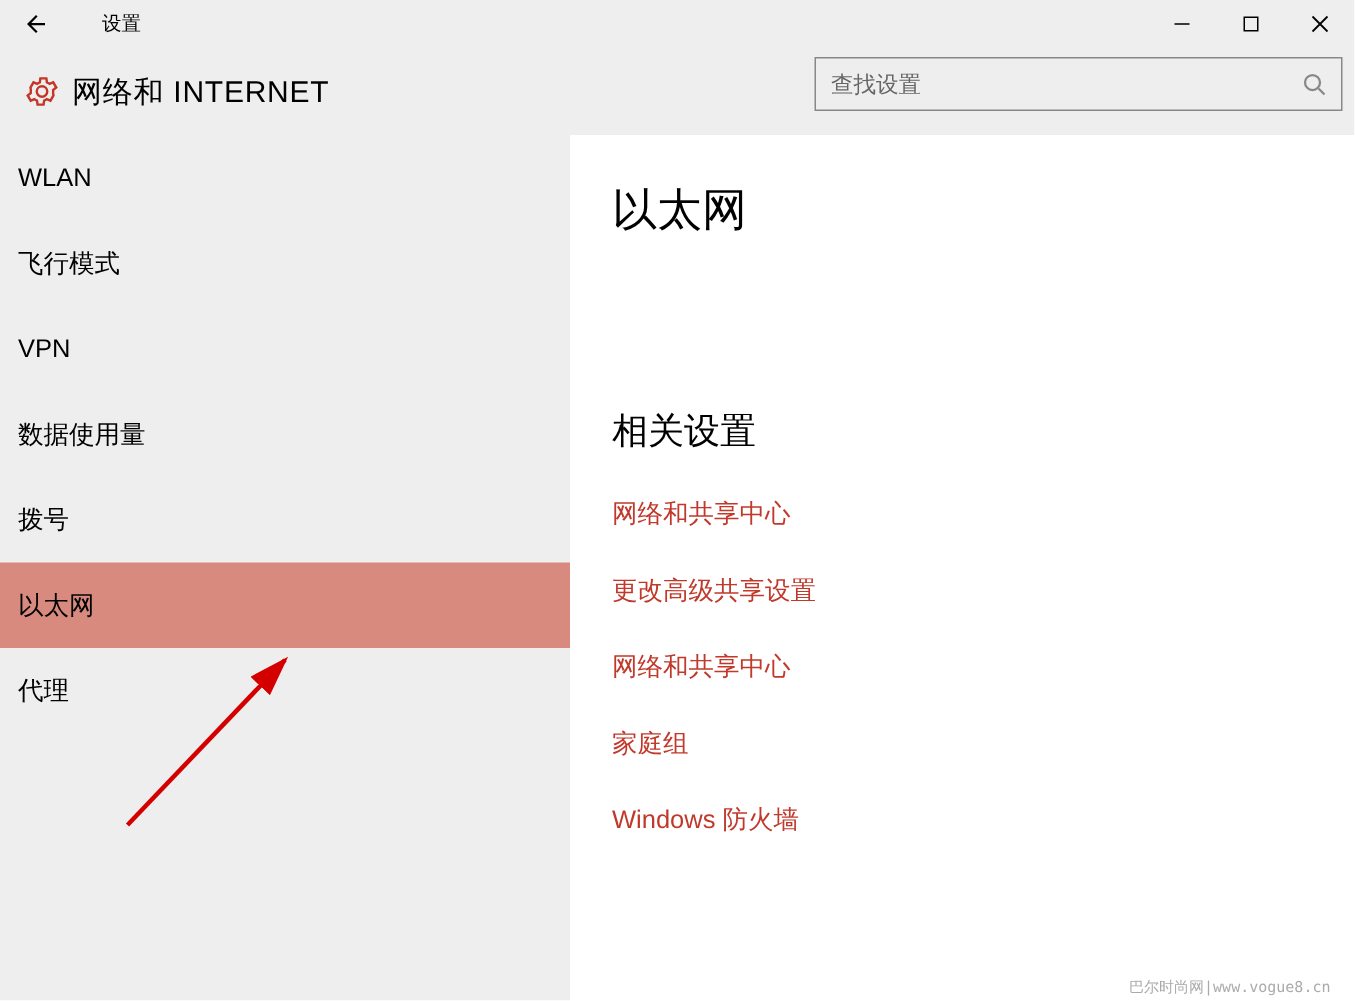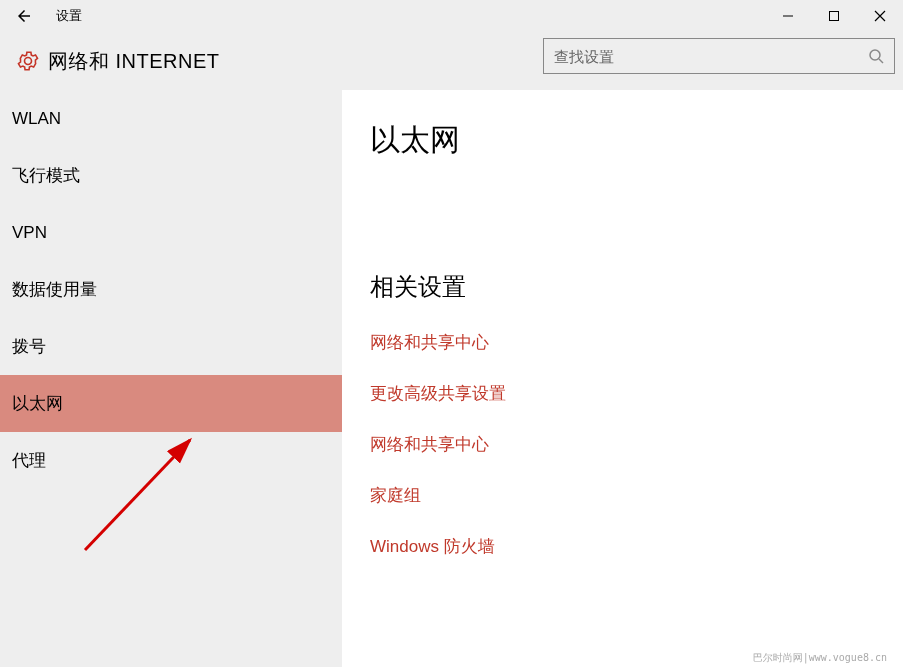--- a/index.html
+++ b/index.html
@@ -25,21 +25,21 @@
     height: 32px;
     display: flex;
     align-items: center;
     justify-content: center;
     cursor: pointer;
   }
   .back-btn svg { width: 18px; height: 18px; }
   .title-text {
     font-size: 13px;
     color: #000;
-    margin-left: 8px;
+    margin-left: 20px;
   }
   .win-controls {
     position: absolute;
     right: 0;
     top: 0;
     height: 32px;
     display: flex;
   }
   .win-btn {
     width: 46px;
@@ -103,21 +103,21 @@
   .search-icon svg { width: 16px; height: 16px; }
 
   
   .body {
     display: flex;
     height: calc(667px - 32px - 58px);
     width: 100%;
   }
 
   .sidebar {
-    width: 342px;
+    width: 380px;
     background: #eeeeee;
     position: relative;
   }
   .sidebar-item {
     height: 57px;
     display: flex;
     align-items: center;
     padding-left: 12px;
     font-size: 17px;
     color: #000;

